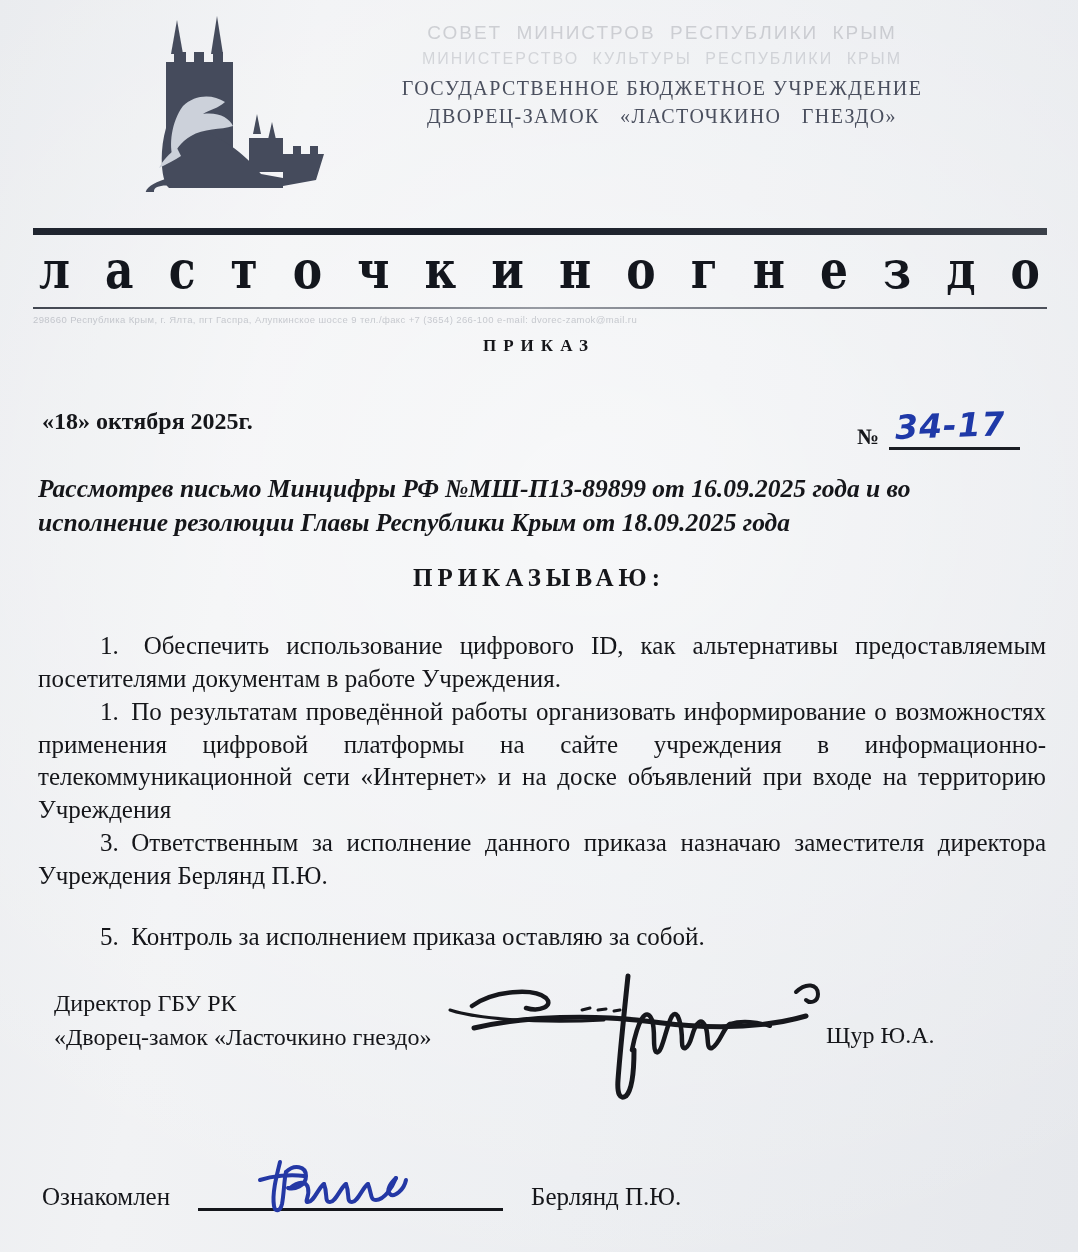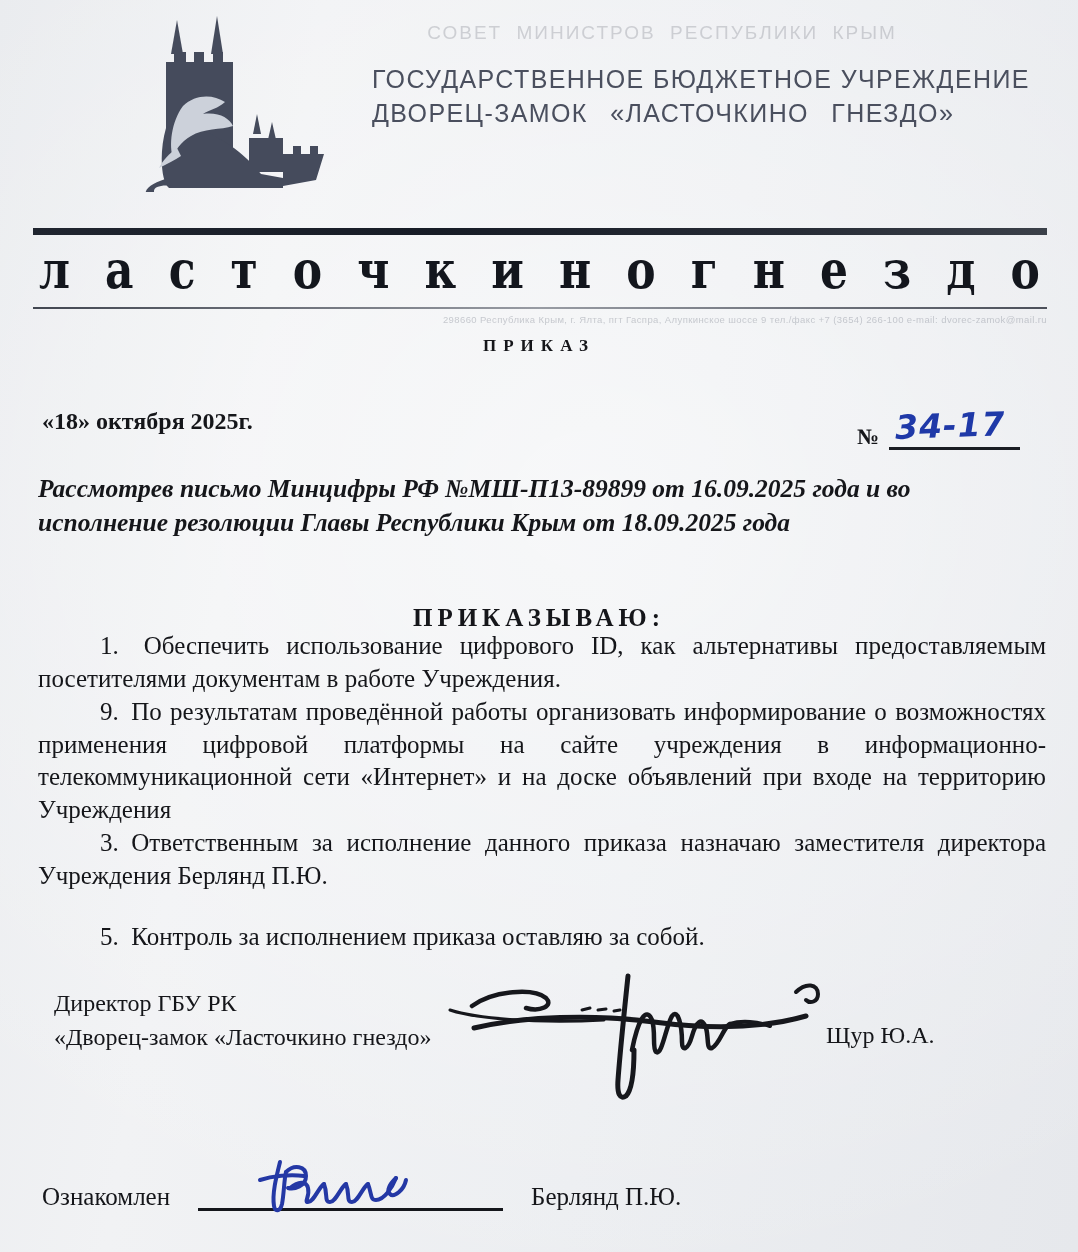--- a/index.html
+++ b/index.html
@@ -49,33 +49,34 @@
   .org-faded1, .org-faded2 {
     font-family: "Liberation Sans", sans-serif;
     letter-spacing: 2.0px;
     word-spacing: 7px;
     text-align: center;
     white-space: nowrap;
   }
   .org-faded1 {
     font-size: 19px;
     color: rgba(120,124,134,0.30);
-    margin-bottom: 21px;
+    margin-bottom: 6px;
   }
   .org-faded2 {
     font-size: 16px;
     color: rgba(120,124,134,0.26);
     margin-bottom: 9px;
   }
   .org-main1, .org-main2 {
-    font-family: Liberation Sans, sans-serif;
-    font-size: 25px;
+    font-family: Liberation Serif, serif;
+    font-size: 20px;
     letter-spacing: 1.4px;
     color: #4a4f5e;
     white-space: nowrap;
+    text-align: center;
   }
   .org-main1 { margin-bottom: 5px; }
   .org-main2 { word-spacing: 14px; }
 
   
   .band {
     position: absolute;
     left: 33px;
     top: 228px;
     width: 1014px;
@@ -104,21 +105,21 @@
     background: linear-gradient(90deg, rgba(35,40,52,0.85) 0%, rgba(60,66,80,0.5) 50%, rgba(35,40,52,0.8) 100%);
   }
   .fineprint {
     margin-top: 5px;
     font-family: "Liberation Sans", sans-serif;
     font-size: 9.5px;
     letter-spacing: 0.4px;
     color: rgba(120,126,140,0.38);
     white-space: nowrap;
     overflow: hidden;
-    text-align: right;
+    text-align: left;
   }
 
   
   .doc-title {
     position: absolute;
     left: 0; top: 336px;
     width: 1078px;
     text-align: center;
     font-family: "Liberation Serif", serif;
     font-weight: bold;
@@ -167,21 +168,21 @@
     font-weight: bold;
     font-style: italic;
     font-size: 25.5px;
     line-height: 1.33;
     text-align: left;
   }
 
   .order-word {
     position: absolute;
     left: 0;
-    top: 604px;
+    top: 564px;
     width: 1078px;
     text-align: center;
     font-weight: bold;
     font-size: 25px;
     letter-spacing: 5px;
   }
 
   .clauses {
     position: absolute;
     left: 38px;
@@ -285,20 +286,21 @@
           <path d="M50 104 C 62 92, 80 92, 92 100 C 86 106, 76 108, 70 112
                    C 86 110, 96 116, 100 124 C 88 128, 70 126, 58 134
                    C 48 140, 42 148, 40 156 C 36 144, 38 120, 50 104 Z"></path>
           <path d="M44 146 C 36 152, 30 158, 26 166 C 34 162, 42 158, 48 154 Z"></path>
         </g>
       </svg>
     </div>
 
     <div class="org-lines">
       <div class="org-faded1">СОВЕТ МИНИСТРОВ РЕСПУБЛИКИ КРЫМ</div>
+      <div class="org-faded2">МИНИСТЕРСТВО КУЛЬТУРЫ РЕСПУБЛИКИ КРЫМ</div>
       <div class="org-main1">ГОСУДАРСТВЕННОЕ БЮДЖЕТНОЕ УЧРЕЖДЕНИЕ</div>
       <div class="org-main2">ДВОРЕЦ-ЗАМОК «ЛАСТОЧКИНО ГНЕЗДО»</div>
     </div>
   </div>
 
   <div class="band">
     <div class="rule-thick"></div>
     <div class="deco-title">
       <span>л</span>
       <span>а</span>
@@ -331,21 +333,21 @@
       <span class="num-val">34-17</span>
     </div>
   </div>
 
   <div class="preamble">Рассмотрев письмо Минцифры РФ №МШ-П13-89899 от 16.09.2025 года и во исполнение резолюции Главы Республики Крым от 18.09.2025 года</div>
 
   <div class="order-word">ПРИКАЗЫВАЮ:</div>
 
   <div class="clauses">
     <p class="clause">1. Обеспечить использование цифрового ID, как альтернативы предоставляемым посетителями документам в работе Учреждения.</p>
-    <p class="clause">9. По результатам проведённой работы организовать информирование о возможностях применения цифровой платформы на сайте учреждения в информационно-телекоммуникационной сети «Интернет» и на доске объявлений при входе на территорию Учреждения</p>
+    <p class="clause">1. По результатам проведённой работы организовать информирование о возможностях применения цифровой платформы на сайте учреждения в информационно-телекоммуникационной сети «Интернет» и на доске объявлений при входе на территорию Учреждения</p>
     <p class="clause">3. Ответственным за исполнение данного приказа назначаю заместителя директора Учреждения Берлянд П.Ю.</p>
     <p class="clause last-nojust">5. Контроль за исполнением приказа оставляю за собой.</p>
   </div>
 
   <div class="sig-block">
     <div class="sig-left">
       <div>Директор ГБУ РК</div>
       <div>«Дворец-замок «Ласточкино гнездо»</div>
     </div>
 

